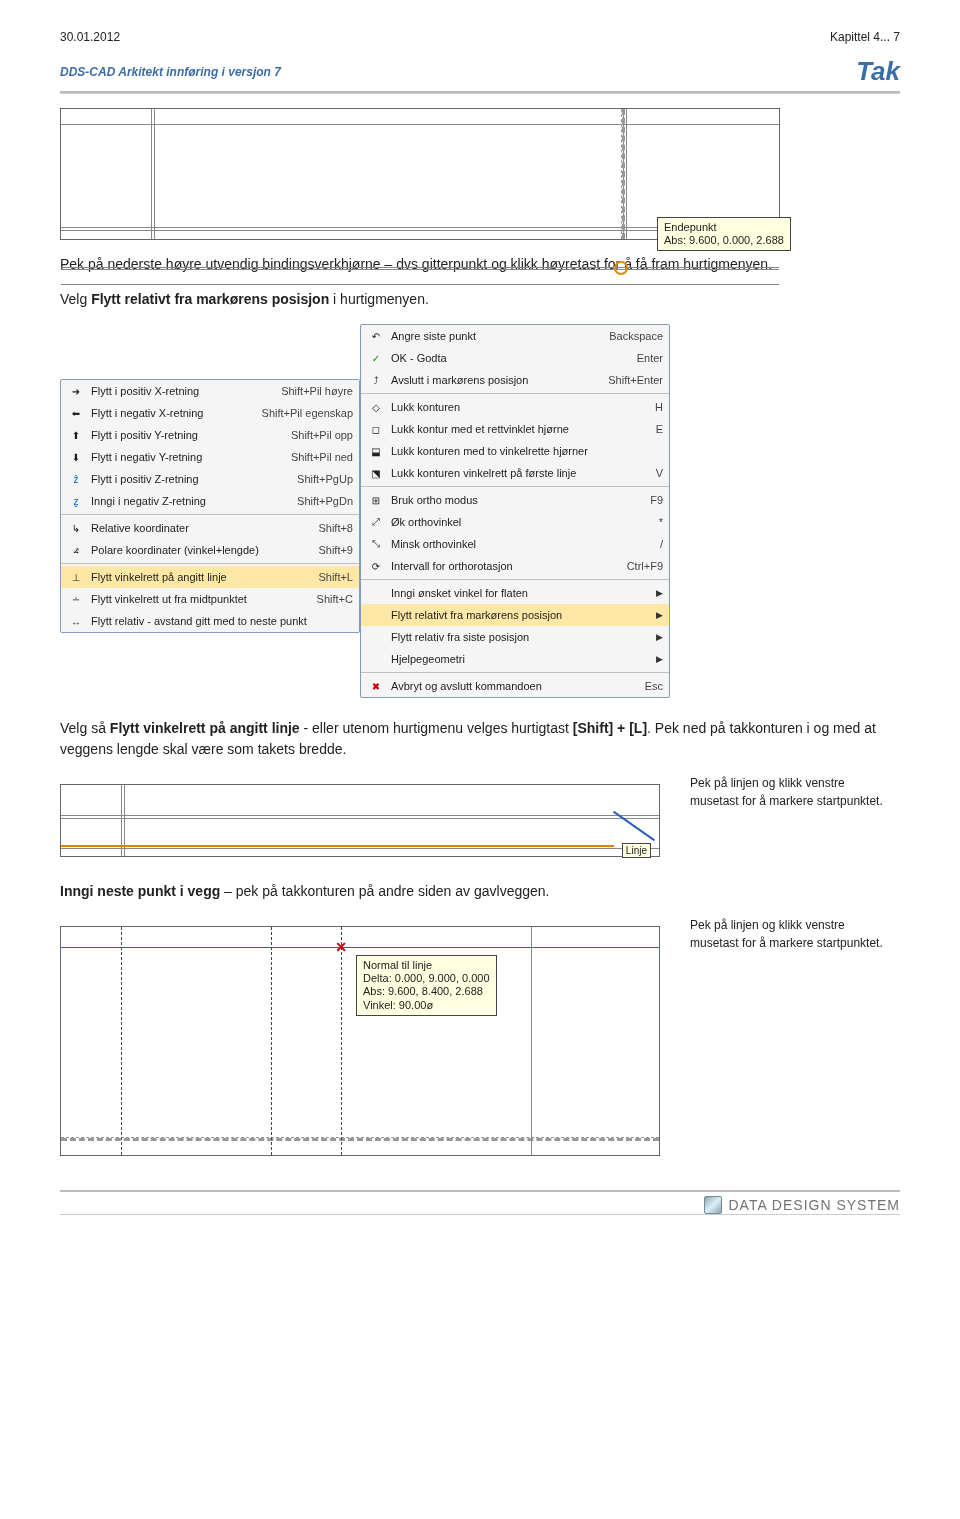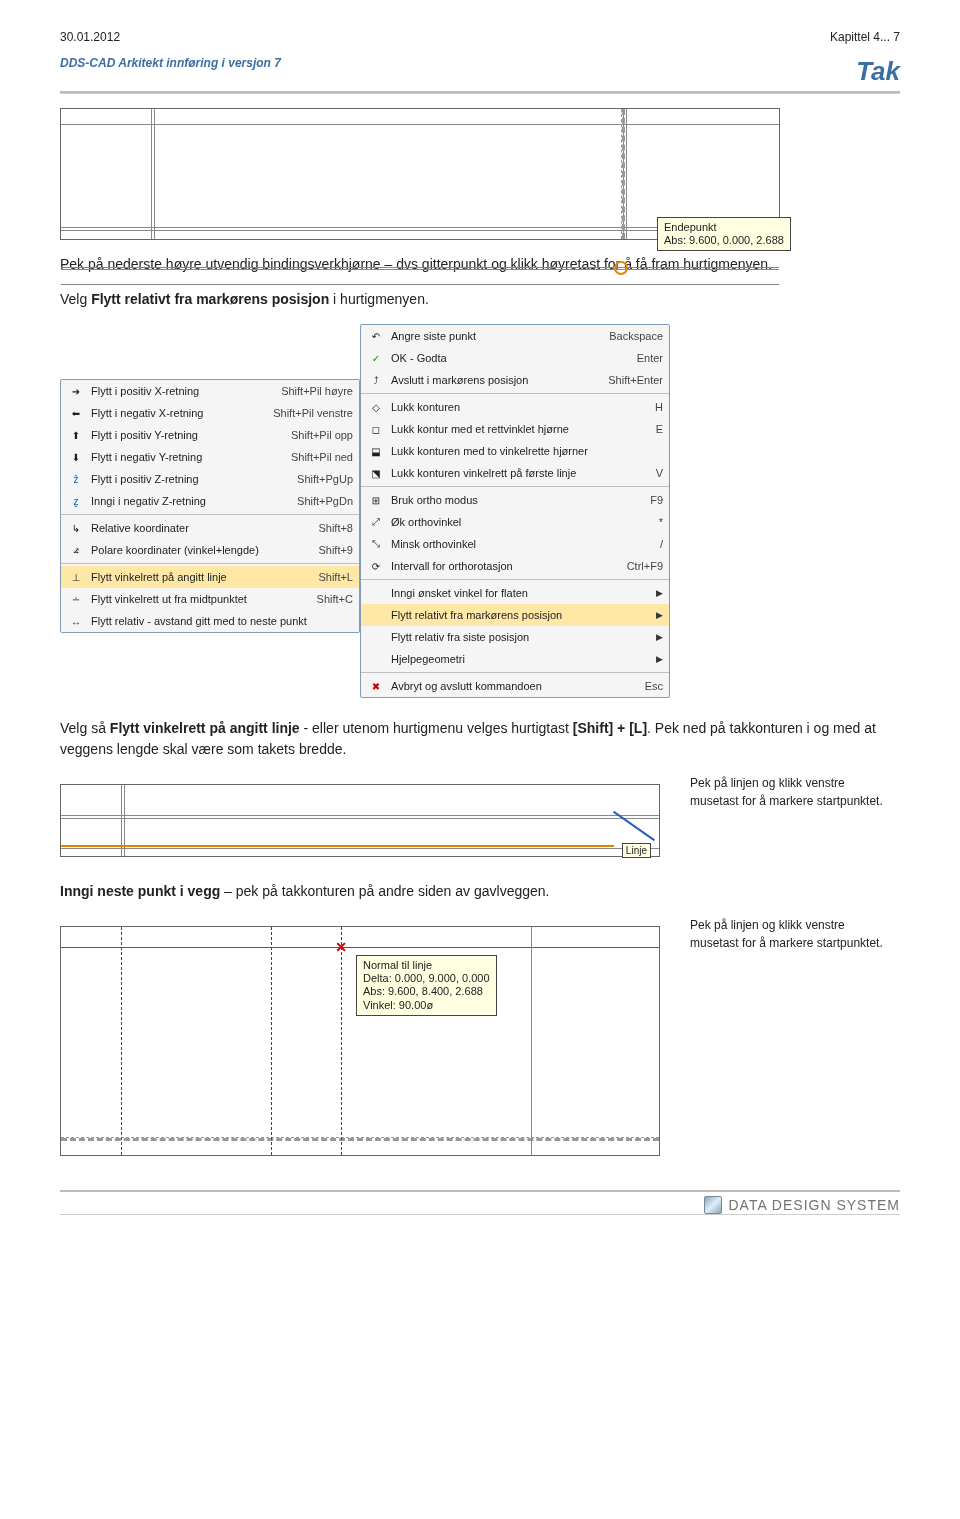--- a/index.html
+++ b/index.html
@@ -6,21 +6,21 @@
   body {
     width: 960px;
     margin: 0 auto;
     font-family: "Segoe UI", Tahoma, Geneva, sans-serif;
     color: #222;
     background: #fff;
     padding: 30px 60px 40px 60px;
     font-size: 14px;
   }
   .top-bar { display: flex; justify-content: space-between; font-size: 12px; margin-bottom: 12px; }
-  .subtitle-row { display: flex; justify-content: space-between; align-items: flex-start; margin-bottom: 4px; }
+  .subtitle-row { display: flex; justify-content: space-between; align-items: center; margin-bottom: 4px; }
   .subtitle-left { color: #3a6ea5; font-size: 12px; font-style: italic; font-weight: 600; }
   .subtitle-right { color: #3a6ea5; font-size: 26px; font-style: italic; font-weight: bold; }
   .hr-double { border: none; border-top: 2px solid #bbb; border-bottom: 1px solid #ccc; height: 3px; margin-bottom: 14px; }
   p.body-text { line-height: 1.5; margin: 14px 0; font-size: 14px; }
   .bold { font-weight: 700; }
 
   
   .figure { border: 1px solid #666; background: #fff; display: block; margin: 10px 0; position: relative; }
   .fig1 { width: 720px; height: 132px; }
 
@@ -105,21 +105,21 @@
 <div class="menus-row">
   <div class="menu submenu-left" style="margin-top:55px;">
     <div class="menu-item">
         <span class="icon-slot">➜</span>
         <span class="label">Flytt i positiv X-retning</span>
         <span class="shortcut">Shift+Pil høyre</span>
       </div>
     <div class="menu-item">
         <span class="icon-slot">⬅</span>
         <span class="label">Flytt i negativ X-retning</span>
-        <span class="shortcut">Shift+Pil venstre</span>
+        <span class="shortcut">Shift+Pil egenskap</span>
       </div>
     <div class="menu-item">
         <span class="icon-slot">⬆</span>
         <span class="label">Flytt i positiv Y-retning</span>
         <span class="shortcut">Shift+Pil opp</span>
       </div>
     <div class="menu-item">
         <span class="icon-slot">⬇</span>
         <span class="label">Flytt i negativ Y-retning</span>
         <span class="shortcut">Shift+Pil ned</span>

